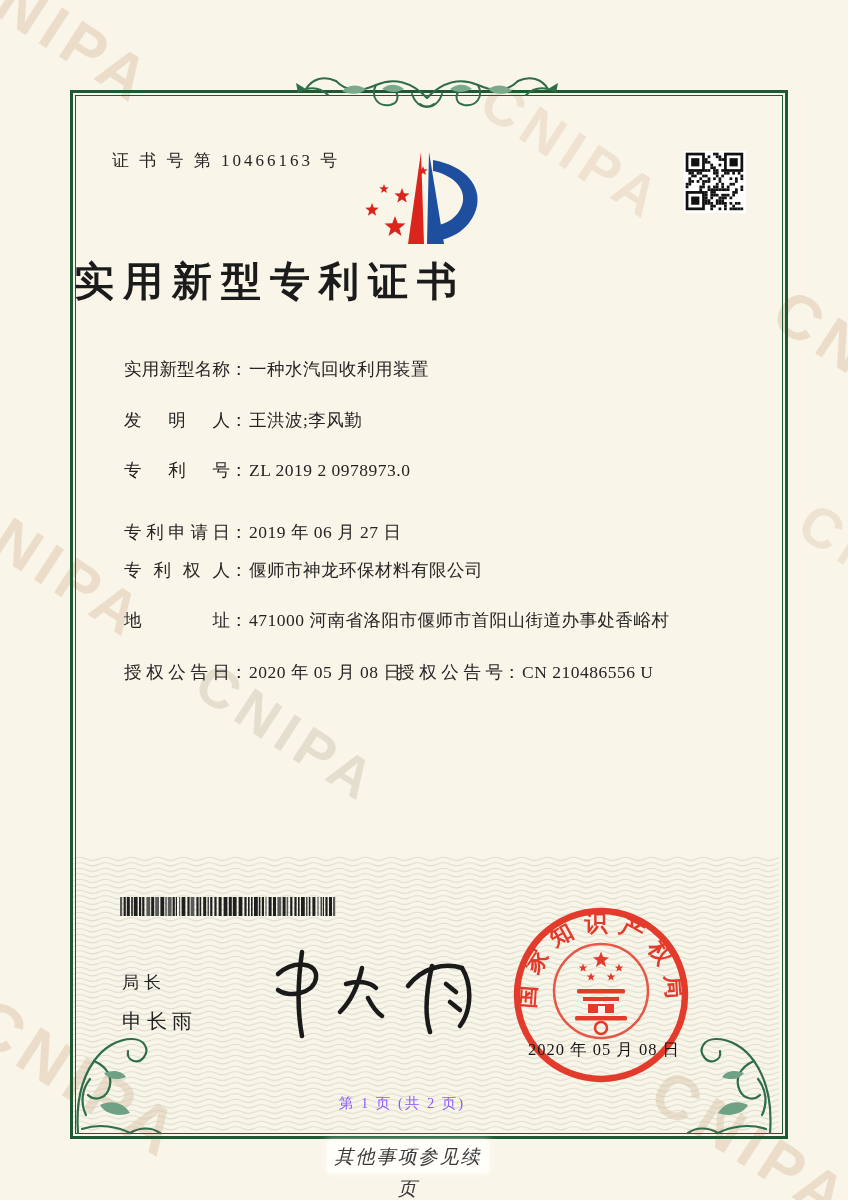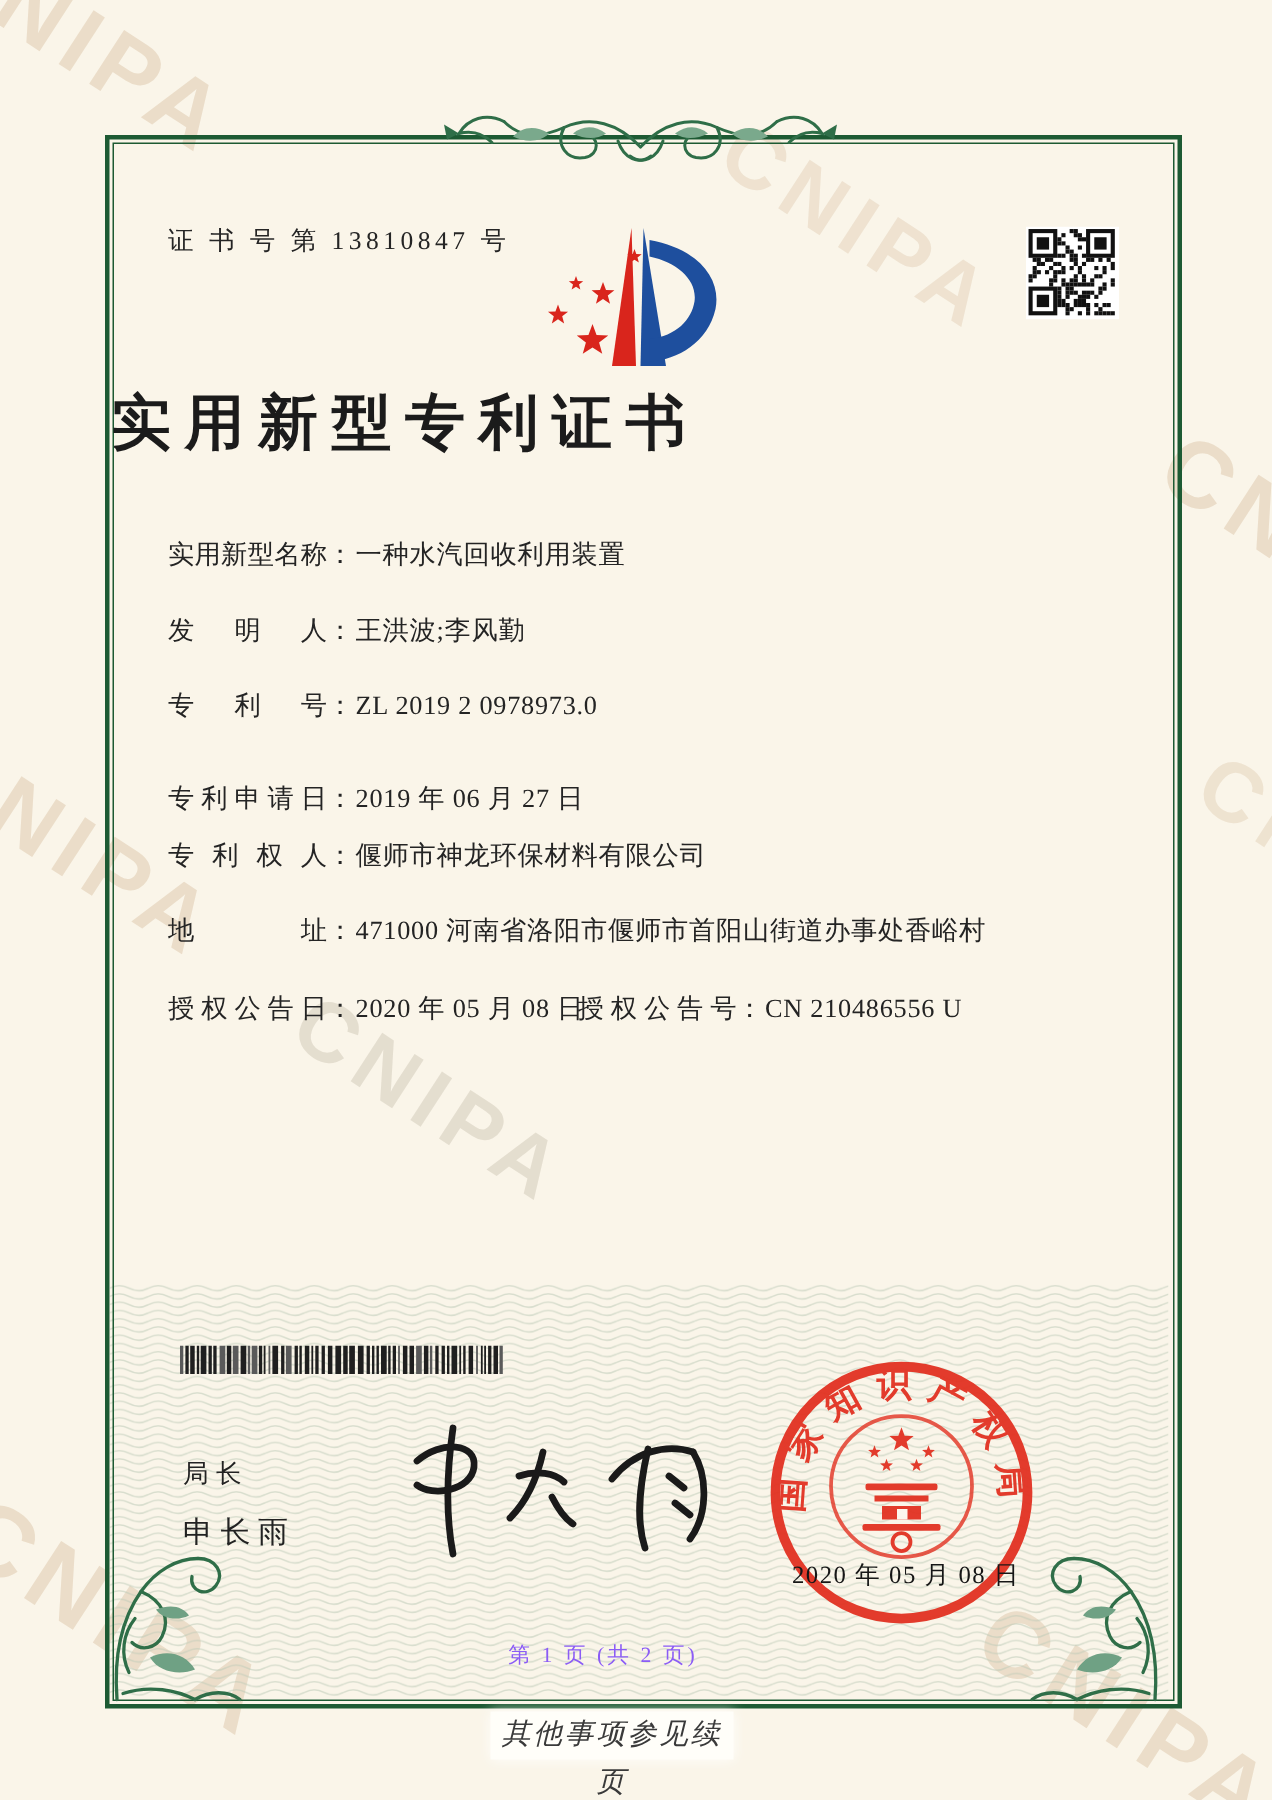--- a/index.html
+++ b/index.html
@@ -25,21 +25,21 @@
   .frame{position:absolute;left:70px;top:90px;width:712px;height:1043px;
          border:3px solid #1d5a33;z-index:1;pointer-events:none;}
   .frame::after{content:"";position:absolute;inset:2px;border:1.5px solid #1d5a33;}
 
   .certno{left:112px;top:149px;font-size:17px;color:#252525;letter-spacing:3px;z-index:2;}
   .title{left:74px;top:254px;width:705px;text-align:left;font-size:40px;font-weight:bold;
          color:#1b1b1b;letter-spacing:9px;z-index:2;}
 
   .frow{position:absolute;left:112px;font-size:17.5px;color:#242424;white-space:nowrap;z-index:2;}
   .lbl{display:inline-block;width:106px;text-align:justify;text-align-last:justify;
-       -moz-text-align-last:justify;text-justify:inter-character;vertical-align:top;}
+       -moz-text-align-last:justify;text-justify:inter-character;vertical-align:top;margin-left:12px;}
   .colon{display:inline-block;width:19px;}
   .val{letter-spacing:.5px;}
   .r1{top:357px}.r2{top:408px}.r3{top:458px}.r4{top:520px}.r5{top:558px}.r6{top:608px}.r7{top:660px}
   .grant-no{left:385px;}
 
   .paras{left:112px;top:694px;width:640px;font-size:16px;line-height:27.5px;color:#262626;
          font-style:italic;letter-spacing:.6px;text-align:justify;z-index:2;}
   .paras p{margin:0;text-indent:2em;}
 
   .sig-title{left:122px;top:971px;font-size:17px;color:#222;letter-spacing:5px;z-index:3;}
@@ -103,21 +103,21 @@
     <path d="M70,118 C80,112 92,112 100,118"></path>
     <path d="M26,100 C20,88 22,74 30,64"></path>
     <path d="M40,90 C52,84 64,88 70,98 C60,102 46,100 40,90 Z" fill="#6fa184" stroke="none"></path>
     <path d="M44,58 C54,54 62,56 66,62 C58,66 48,64 44,58 Z" fill="#6fa184" stroke="none"></path>
   </g>
 </svg>
 <svg class="abs z2" style="left:658px;top:1015px" width="130" height="125" viewBox="0 0 130 125">
   <use href="#cf" transform="matrix(-1,0,0,1,130,0)"></use>
 </svg>
 
-<div class="abs certno">证 书 号 第 13810847 号</div>
+<div class="abs certno">证 书 号 第 10466163 号</div>
 
 <svg class="abs z2" style="left:350px;top:142px" width="160" height="112" viewBox="350 142 160 112">
   <path fill="#d9251c" d="M423.0,166.0L424.2,169.3L427.8,169.5L425.0,171.6L425.9,175.0L423.0,173.1L420.1,175.0L421.0,171.6L418.2,169.5L421.8,169.3Z"></path>
   <path fill="#d9251c" d="M402.0,188.0L404.0,193.3L409.6,193.5L405.2,197.0L406.7,202.5L402.0,199.4L397.3,202.5L398.8,197.0L394.4,193.5L400.0,193.3Z"></path>
   <path fill="#d9251c" d="M384.0,184.0L385.2,187.3L388.8,187.5L386.0,189.6L386.9,193.0L384.0,191.1L381.1,193.0L382.0,189.6L379.2,187.5L382.8,187.3Z"></path>
   <path fill="#d9251c" d="M372.0,203.0L373.7,207.6L378.7,207.8L374.8,210.9L376.1,215.7L372.0,212.9L367.9,215.7L369.2,210.9L365.3,207.8L370.3,207.6Z"></path>
   <path fill="#d9251c" d="M395.0,216.0L397.7,223.3L405.5,223.6L399.4,228.4L401.5,235.9L395.0,231.6L388.5,235.9L390.6,228.4L384.5,223.6L392.3,223.3Z"></path>
   <polygon points="421,152 408,244 424,244" fill="#d9251c"></polygon>
   <polygon points="429,152 427,244 444,244" fill="#1e4f9e"></polygon>
   <path d="M433,160 C466,166 481,186 477,206 C472,228 452,240 433,241 L433,226 C451,224 461,213 463,201 C465,187 452,175 433,171 Z" fill="#1e4f9e"></path>

